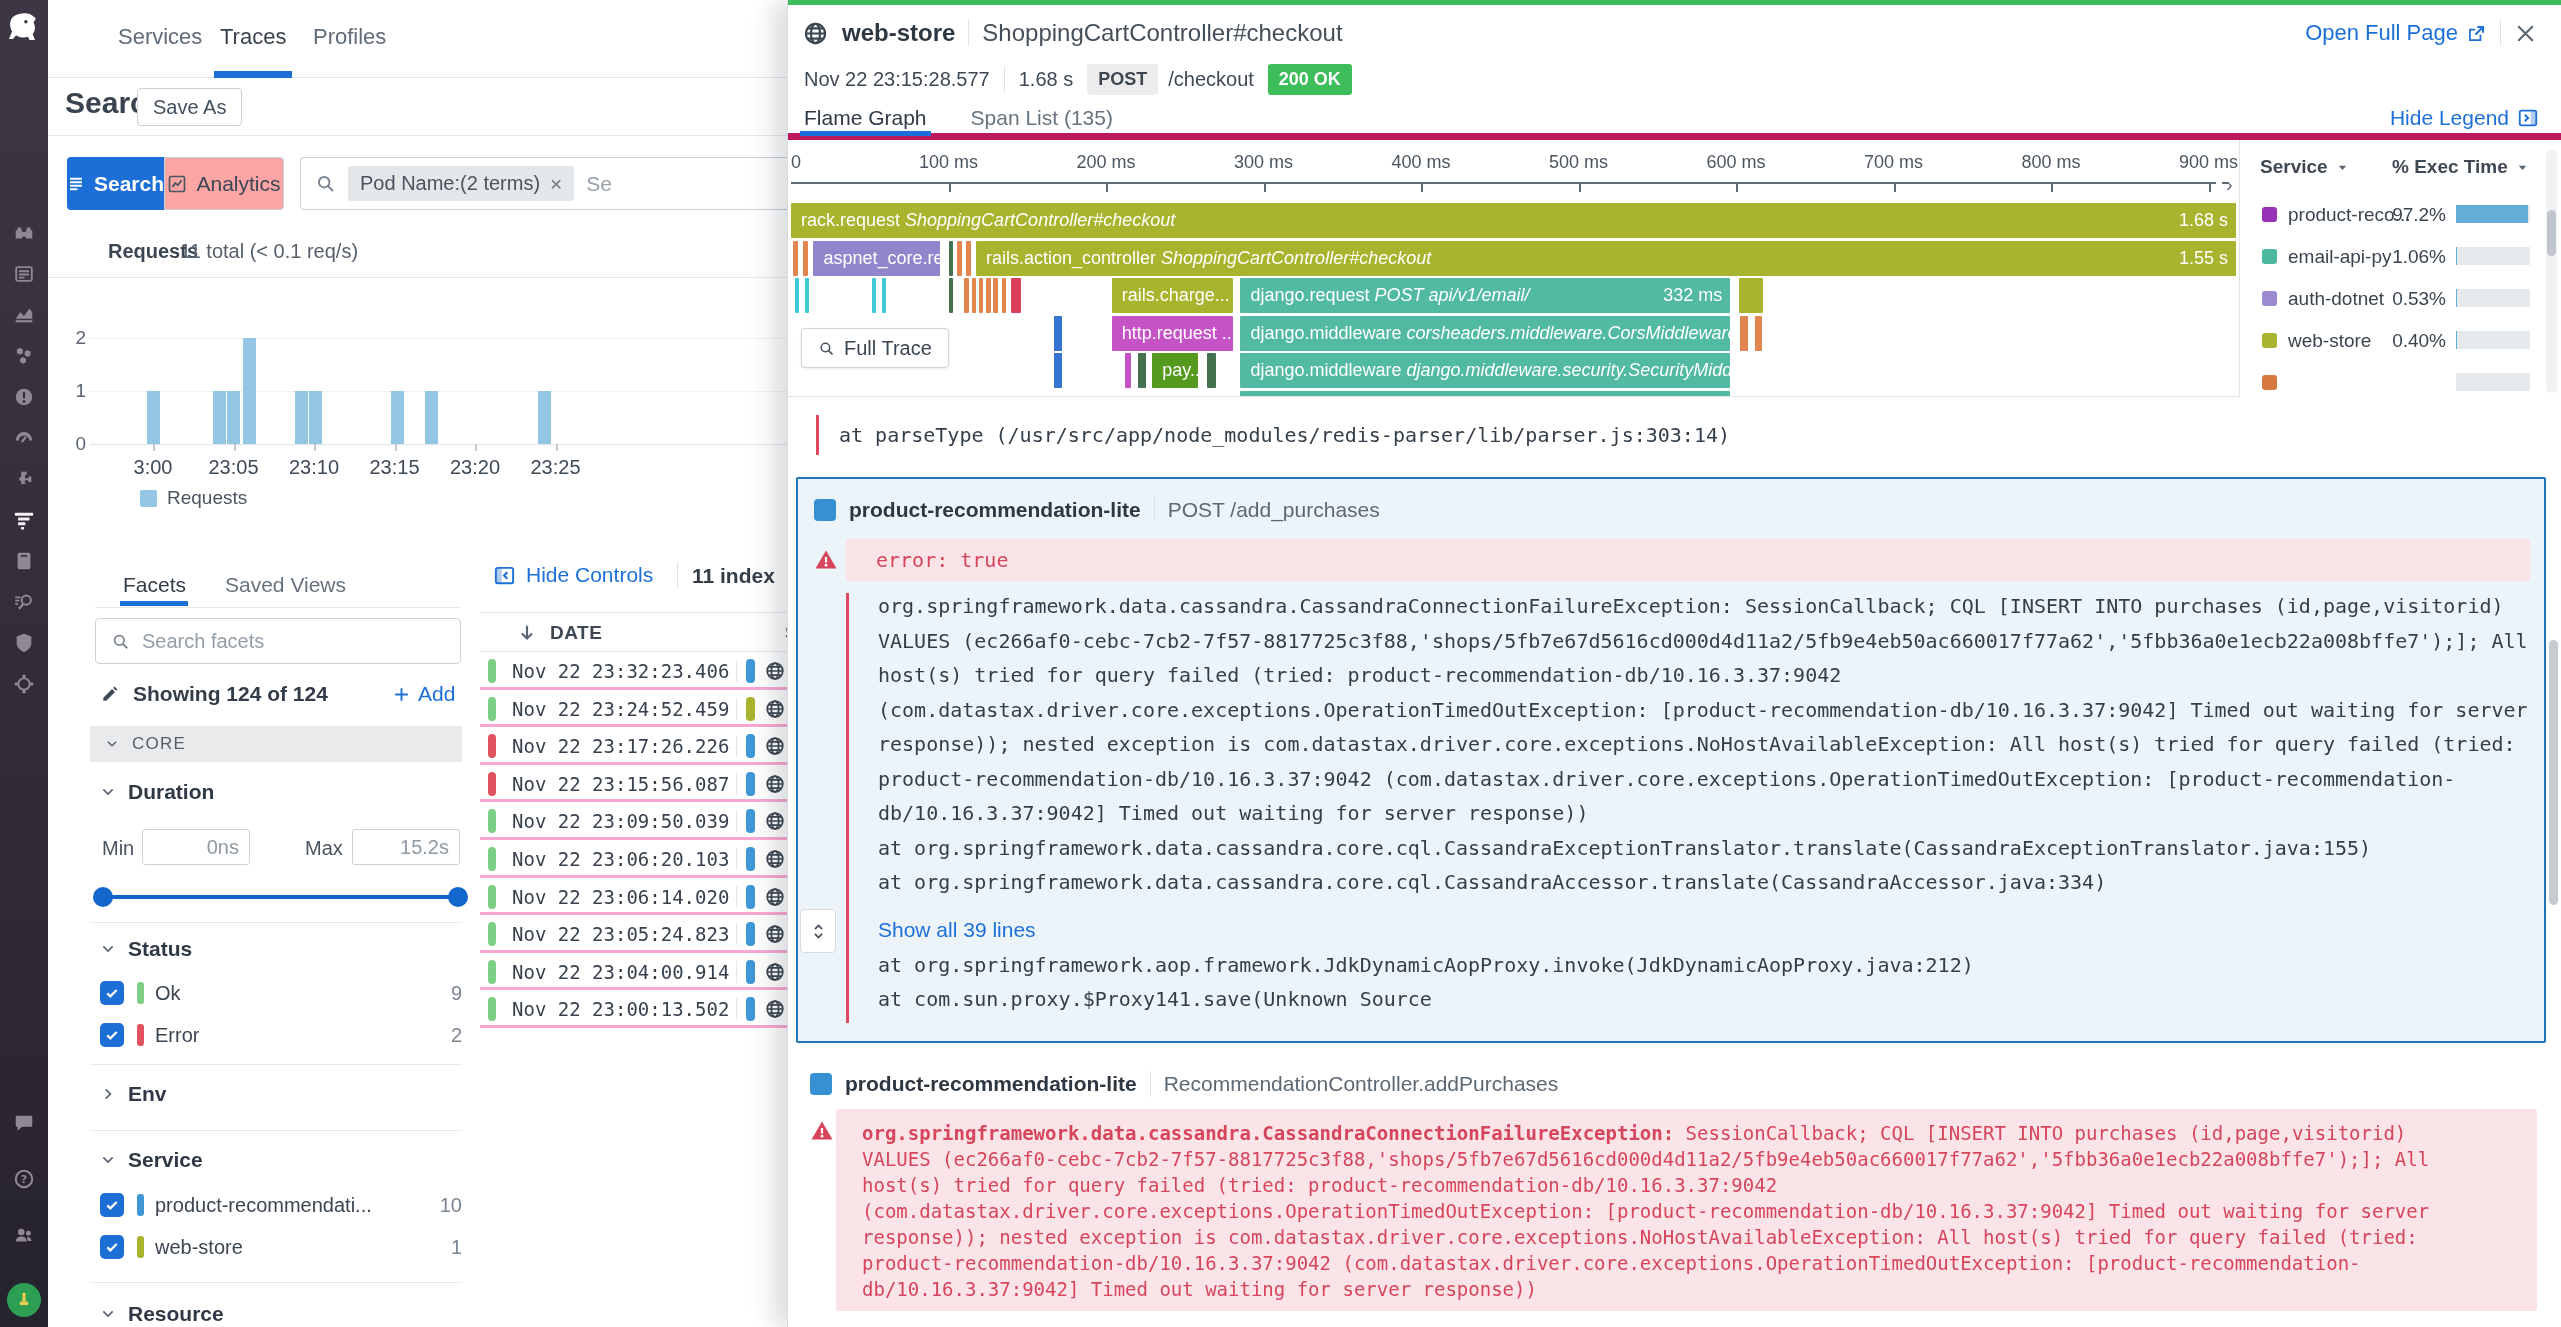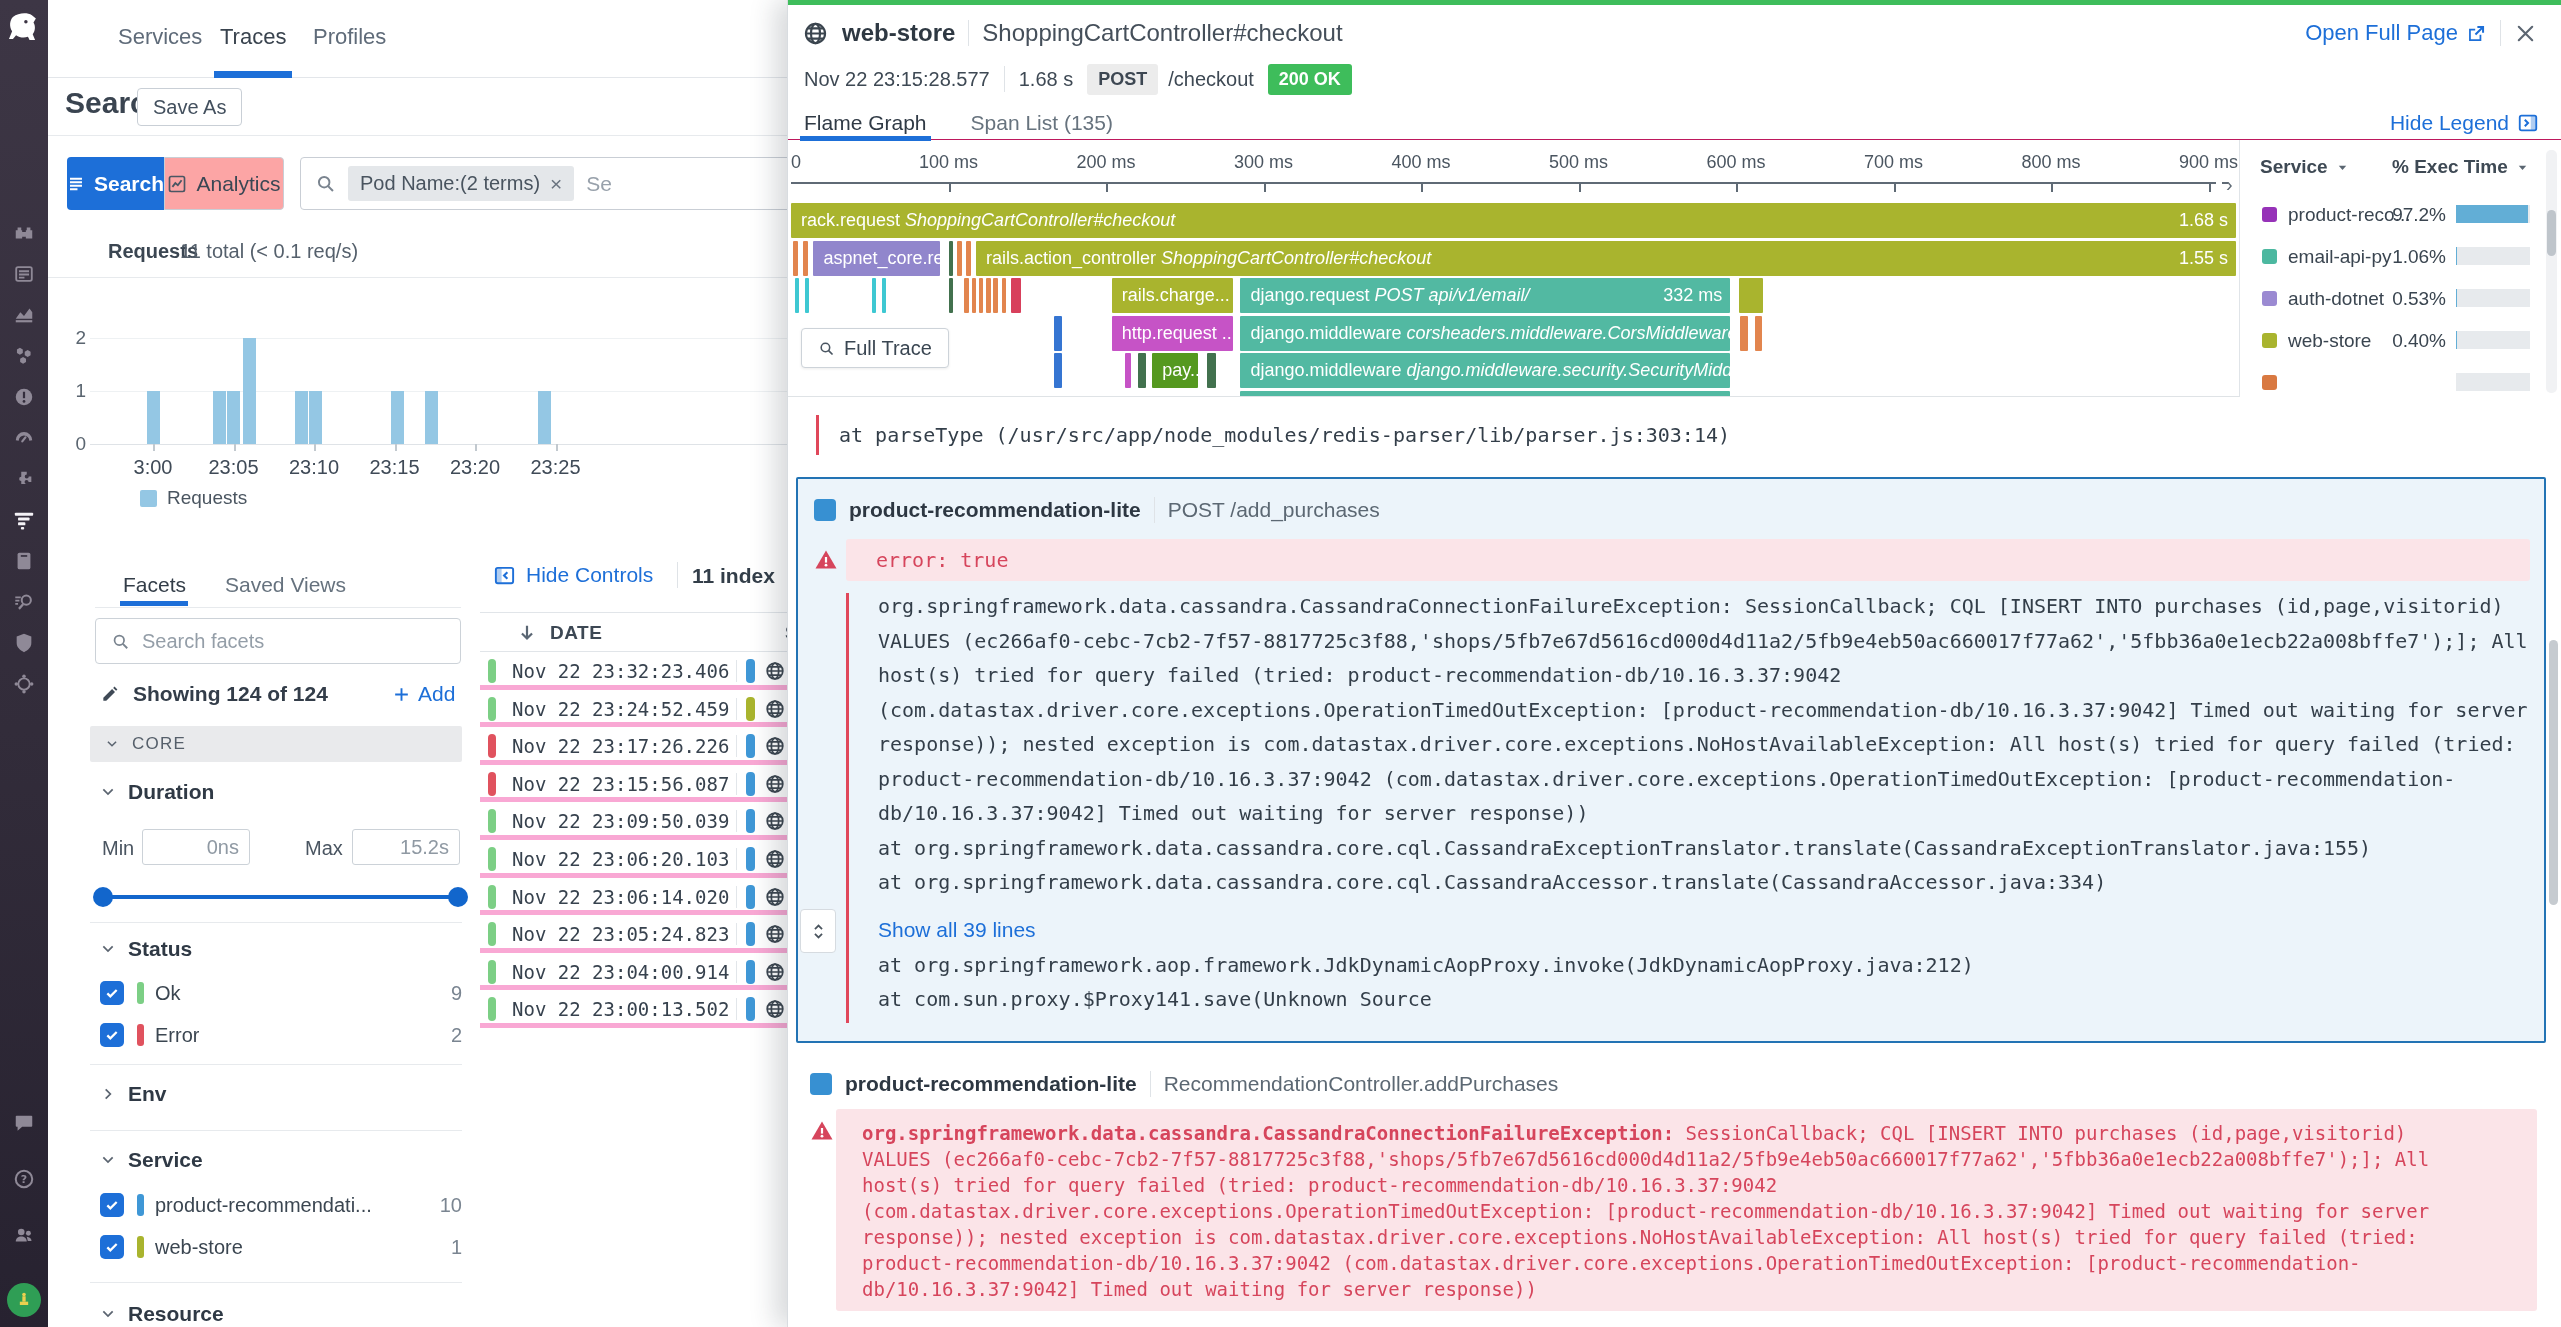--- a/index.html
+++ b/index.html
@@ -71,39 +71,39 @@
   .checkrow .cnt { margin-left:auto; font-size:20px; color:#7a8591; }
   .minmaxbox { position:absolute; height:36px; border:1px solid #ccd2d8; border-radius:3px; font-size:20px; color:#8f99a3;
     display:flex; align-items:center; justify-content:flex-end; padding-right:10px; }
 
   
   #hideControls { position:absolute; left:445px; top:562px; display:flex; align-items:center; gap:10px; color:#1d6fd8; font-size:21px; cursor:pointer;}
   #idxCount { position:absolute; left:644px; top:564px; font-size:21px; font-weight:bold; color:#333e49; white-space:nowrap; }
   #spanTable { position:absolute; left:432px; top:612px; width:420px; }
   #spanTable .thead { height:40px; border-top:1px solid #e1e5e9; border-bottom:1px solid #e1e5e9; position:relative; }
   .th { position:absolute; top:9px; font-size:19px; font-weight:bold; color:#3d4854; letter-spacing:.5px; }
-  .trow { position:relative; height:37.6px; border-bottom:5px solid #f9a8d4; cursor:pointer; }
+  .trow { position:relative; height:37.6px; border-bottom:3px solid #f9a8d4; cursor:pointer; }
   .trow .status { position:absolute; left:8px; top:7px; width:8px; height:24px; border-radius:4px; }
   .trow .date { position:absolute; left:32px; top:8px; font-size:19px; color:#37424e; }
   .trow .vd { position:absolute; left:256px; top:8px; width:1px; height:22px; background:#e2e6ea; }
   .trow .spill { position:absolute; left:266px; top:7px; width:9px; height:24px; border-radius:4px; }
   .trow .glb { position:absolute; left:284px; top:8px; width:22px; height:22px; color:#3c4650; }
 
   
   #overlay { position:absolute; left:787px; top:0; right:0; bottom:0; background:#fff; z-index:50;
     border-left:1px solid #d8dce0; box-shadow:-12px 0 24px rgba(40,50,60,.18); }
   #greenBar { position:absolute; left:0; top:0; right:0; height:5px; background:#3ebd5b; }
   #tHead { position:absolute; left:0; top:6px; right:0; height:54px; display:flex; align-items:center; padding:0 24px 0 14px; gap:13px; }
   #tHead .svc { font-size:24px; font-weight:bold; color:#2e3842; }
   .vdiv { width:1px; height:26px; background:#dfe3e7; }
   #tHead .res { font-size:24px; color:#454f5a; }
   #openFull { margin-left:auto; display:flex; align-items:center; gap:8px; color:#1d6fd8; font-size:22px; cursor:pointer; }
   #tMeta { position:absolute; left:0; top:60px; right:0; height:38px; display:flex; align-items:center; padding-left:16px; gap:14px; font-size:20px; color:#3e4954; }
   .badge { border-radius:3px; font-weight:bold; font-size:18px; padding:5px 11px; }
-  #tTabs { position:absolute; left:0; top:98px; right:0; height:42px; border-bottom:1px solid #be185d; display:flex; align-items:center; padding-left:16px; gap:44px; }
+  #tTabs { position:absolute; left:0; top:98px; right:0; height:42px; border-bottom:7px solid #be185d; display:flex; align-items:flex-start; padding-left:16px; gap:44px; }
   .ttab { font-size:21px; color:#67737e; padding-top:8px; position:relative; cursor:pointer; }
   .ttab.active { color:#303a45; }
   .ttab.active::after { content:""; position:absolute; left:-4px; right:-4px; top:33px; height:5px; background:#1d6fd8; }
   #hideLegend { margin-left:auto; display:flex; align-items:center; gap:8px; color:#1d6fd8; font-size:21px; padding-top:8px; margin-right:22px; cursor:pointer;}
 
   #flameWrap { position:absolute; left:0; top:140px; width:1451px; height:257px; overflow:hidden; border-bottom:1px solid #dfe3e6; }
   .axlab { position:absolute; top:12px; font-size:18px; color:#4a5560; transform:translateX(-50%); white-space:nowrap; }
   #ruler { position:absolute; top:42px; height:2px; background:#5f6a75; }
   .rtick { position:absolute; top:44px; width:2px; height:8px; background:#5f6a75; }
   #rulerDash { position:absolute; top:42px; height:0; border-top:2px dashed #5f6a75; }

